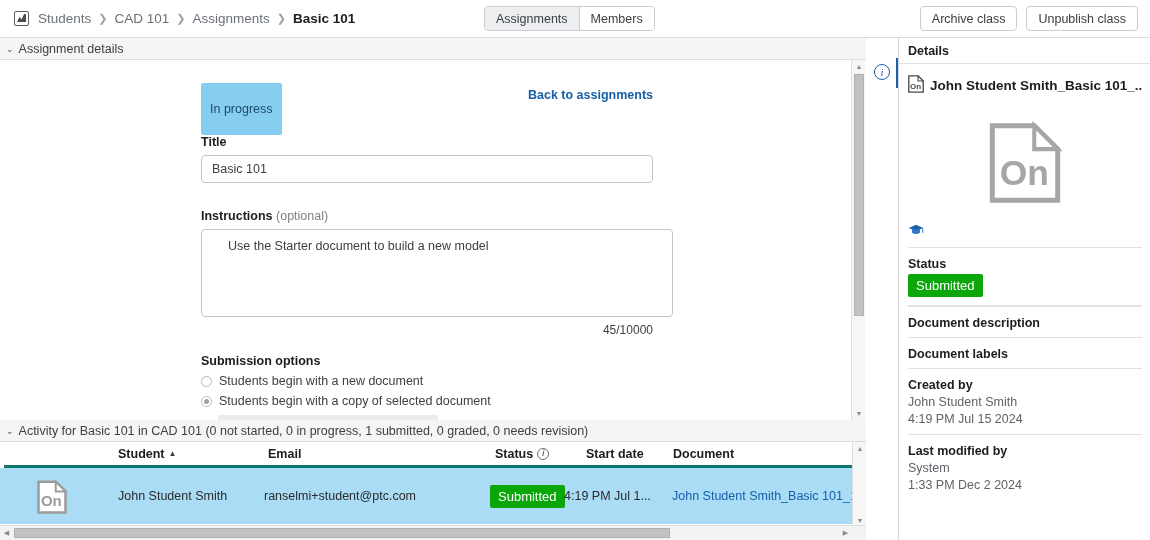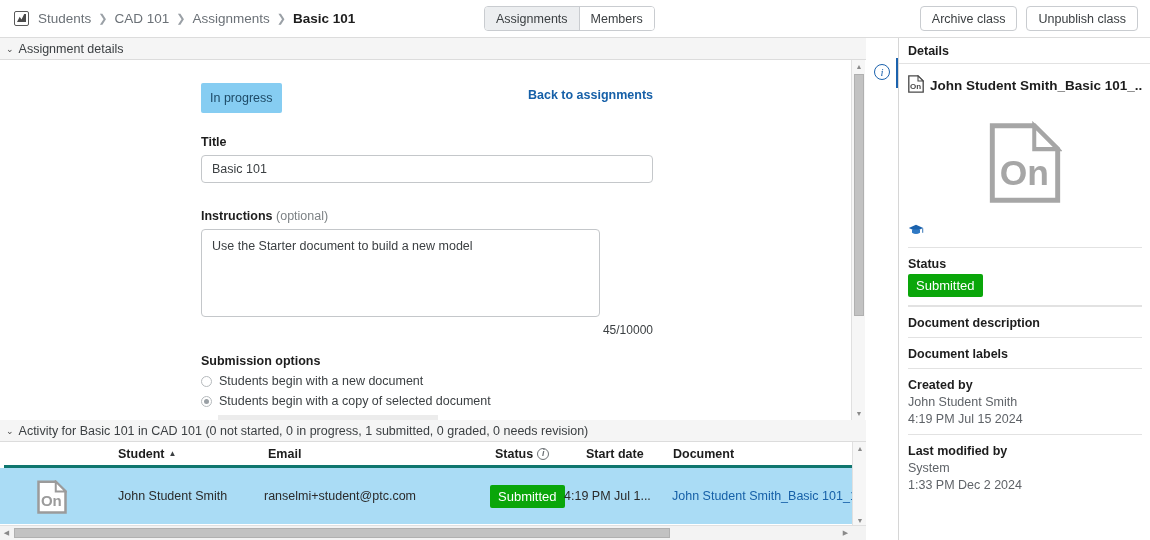--- a/index.html
+++ b/index.html
@@ -67,38 +67,38 @@
     position: absolute; left: 0; top: 0; width: 866px; height: 22px;
   }
   .details-body {
     position: absolute; left: 0; top: 22px; width: 866px; height: 360px;
     overflow: hidden; background: #fff;
   }
   .form-wrap { position: absolute; left: 201px; top: 23px; width: 452px; }
 
   .badge-inprogress {
     display: inline-block; background: #86cdf2; color: #1d4a66;
-    font-size: 12.5px; padding: 8px 9px; border-radius: 2px;
+    font-size: 12.5px; padding: 19px 9px; border-radius: 2px;
   }
   .back-link {
     position: absolute; right: 0; top: 5px;
     color: #1660a8; font-weight: bold; font-size: 12.5px; cursor: pointer;
   }
 
   .field-label { font-weight: bold; font-size: 12.5px; color: #1d1d1d; margin: 26px 0 6px; }
   .field-label .opt { font-weight: normal; color: #7d8285; }
 
   .text-input {
     width: 452px; height: 28px; border: 1px solid #c4c7ca; border-radius: 4px;
     padding: 0 10px; font-family: inherit; font-size: 12.5px; color: #3c4043;
     background: #fff; outline: none;
   }
   .textarea {
-    width: 399px; height: 88px; border: 1px solid #c4c7ca; border-radius: 4px;
-    padding: 8px 10px; font-family: inherit; font-size: 12.5px; color: #3c4043;
+    width: 472px; height: 88px; border: 1px solid #c4c7ca; border-radius: 4px;
+    padding: 8px 26px; font-family: inherit; font-size: 12.5px; color: #3c4043;
     background: #fff; outline: none; resize: none; line-height: 1.4;
   }
   .char-count { text-align: right; width: 452px; font-size: 12px; color: #3c4043; margin-top: 3px; }
 
   .sub-title { font-weight: bold; font-size: 12.5px; color: #1d1d1d; margin: 17px 0 6px; }
   .radio-row { display: flex; align-items: center; margin: 6px 0; }
   .radio {
     width: 11px; height: 11px; border-radius: 50%;
     border: 1px solid #b6babd; background: #fff; margin-right: 7px;
     flex: none; position: relative;

